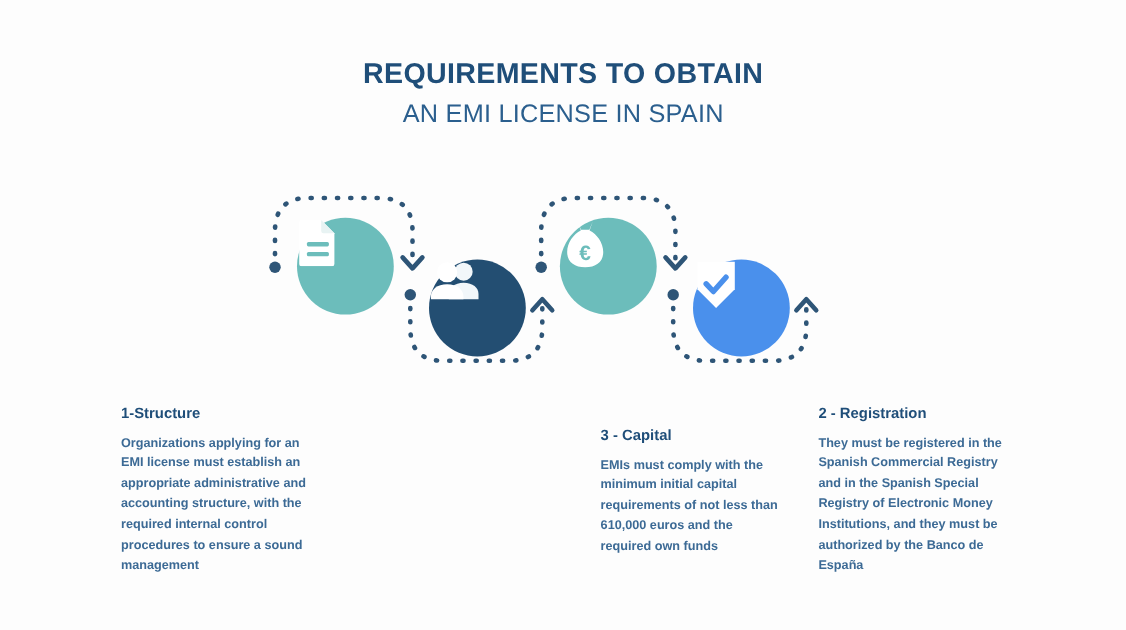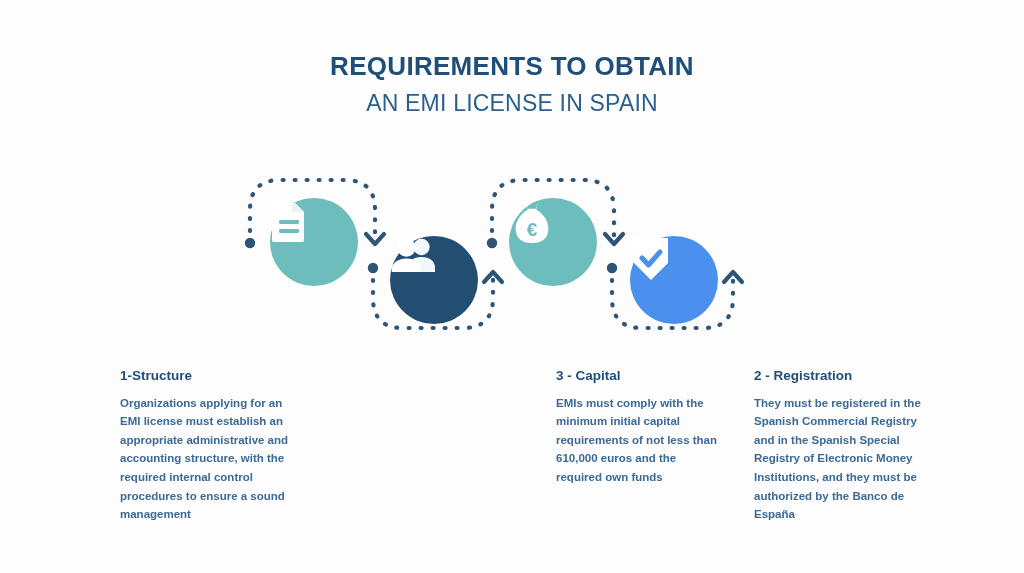--- a/index.html
+++ b/index.html
@@ -62,31 +62,31 @@
   }
   .node-1 { width: 88px; height: 88px; left: 270px; top: 38px;  background: #6CBDBB; }
   .node-2 { width: 88px; height: 88px; left: 390px; top: 76px;  background: #234E72; }
   .node-3 { width: 88px; height: 88px; left: 509px; top: 38px;  background: #6CBDBB; }
   .node-4 { width: 88px; height: 88px; left: 630px; top: 76px;  background: #4A90EC; }
 
   
   .columns {
     position: absolute;
     top: 366px;
-    left: 10px;
+    left: 0;
     width: 876px;
     height: 180px;
   }
   .col {
     position: absolute;
     top: 0;
   }
   .col-1 { left: 110px; width: 178px; }
   .col-2 { left: 330px; width: 175px; }
-  .col-3 { left: 546px; width: 165px; }
+  .col-3 { left: 546px; width: 165px; margin-top: 20px; }
   .col-4 { left: 744px; width: 172px; }
 
   .col-title {
     font-size: 13.5px;
     font-weight: bold;
     color: #1F4E79;
     line-height: 1.45;
     margin: 0 0 8px 0;
   }
   .col-body {

